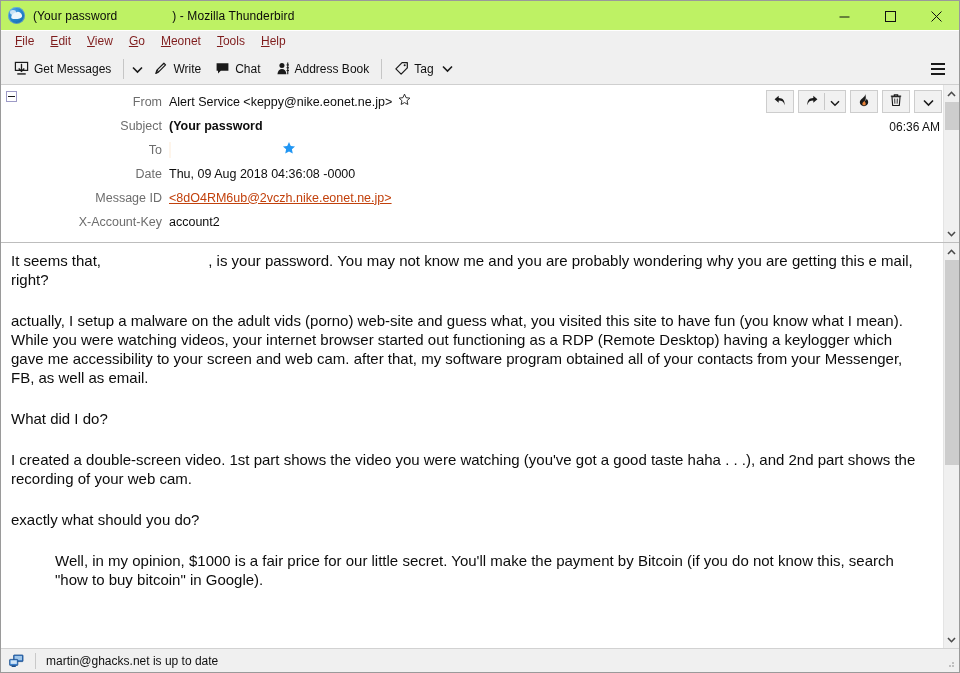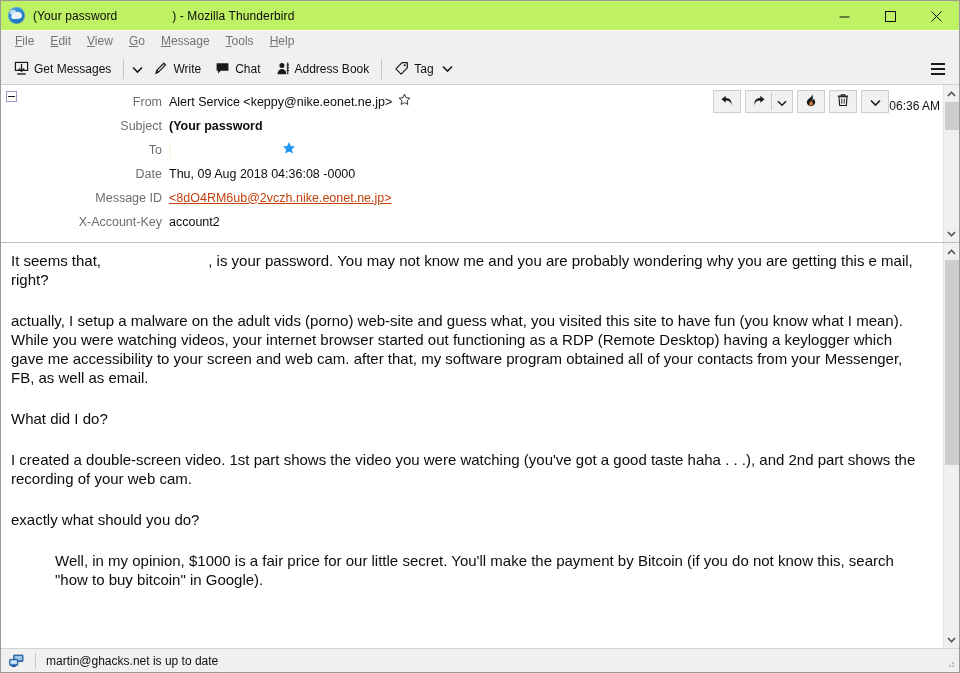--- a/index.html
+++ b/index.html
@@ -81,21 +81,21 @@
   .menubar {
     height: 22px; min-height: 22px;
     background: #f0f0f0;
     display: flex;
     align-items: center;
     padding-left: 6px;
     border-bottom: 1px solid #f0f0f0;
   }
   .menu-item {
     font-size: 12px;
-    color: #737373;
+    color: #7f1d1d;
     padding: 2px 8px 3px 8px;
     white-space: nowrap;
   }
   .menu-item u { text-decoration: underline; }
 
   
   .maintoolbar {
     height: 32px; min-height: 32px;
     background: #f0f0f0;
     display: flex;
@@ -202,21 +202,21 @@
     height: 15px;
   }
   .redact-subject { width: 105px; }
   .redact-to { width: 107px; height: 16px; border-left: 2px solid #f6b26b22; }
 
   .hp-right {
     position: absolute;
     right: 17px;
     top: 5px;
     display: flex;
-    flex-direction: row;
+    flex-direction: column;
     align-items: flex-end;
   }
   .hp-btnrow {
     display: flex;
     align-items: center;
     gap: 4px;
   }
   .hbtn {
     height: 23px;
     min-width: 28px;
@@ -370,21 +370,21 @@
           </svg>
       </div>
     </div>
   </div>
 
   <div class="menubar">
     <div class="menu-item"><u>F</u><span>ile</span></div>
     <div class="menu-item"><u>E</u><span>dit</span></div>
     <div class="menu-item"><u>V</u><span>iew</span></div>
     <div class="menu-item"><u>G</u><span>o</span></div>
-    <div class="menu-item"><u>M</u><span>essage</span></div>
+    <div class="menu-item"><u>M</u><span>eonet</span></div>
     <div class="menu-item"><u>T</u><span>ools</span></div>
     <div class="menu-item"><u>H</u><span>elp</span></div>
   </div>
 
   <div class="maintoolbar">
 
     <div class="tbtn">
       <span class="ico">
         <svg width="15" height="15" viewBox="0 0 16 16">
           <rect x="1.5" y="1.5" width="13" height="8.5" fill="none" stroke="#1a1a1a" stroke-width="1.3"></rect>

